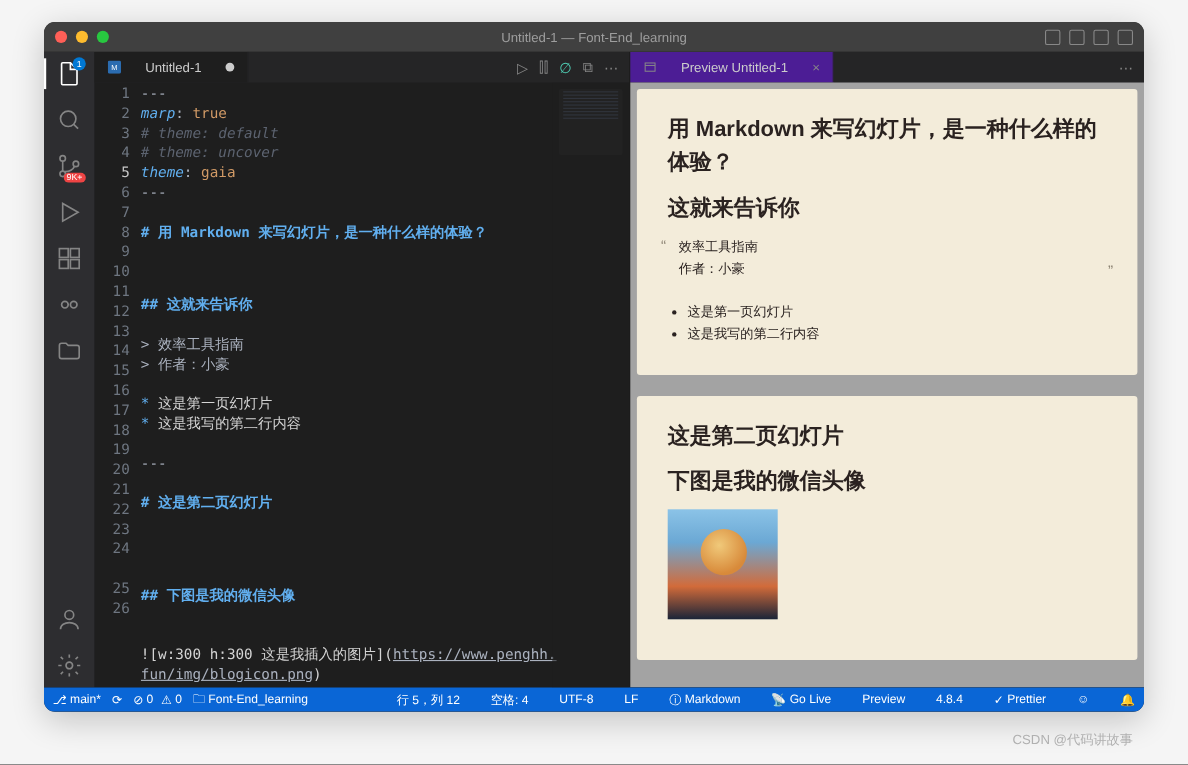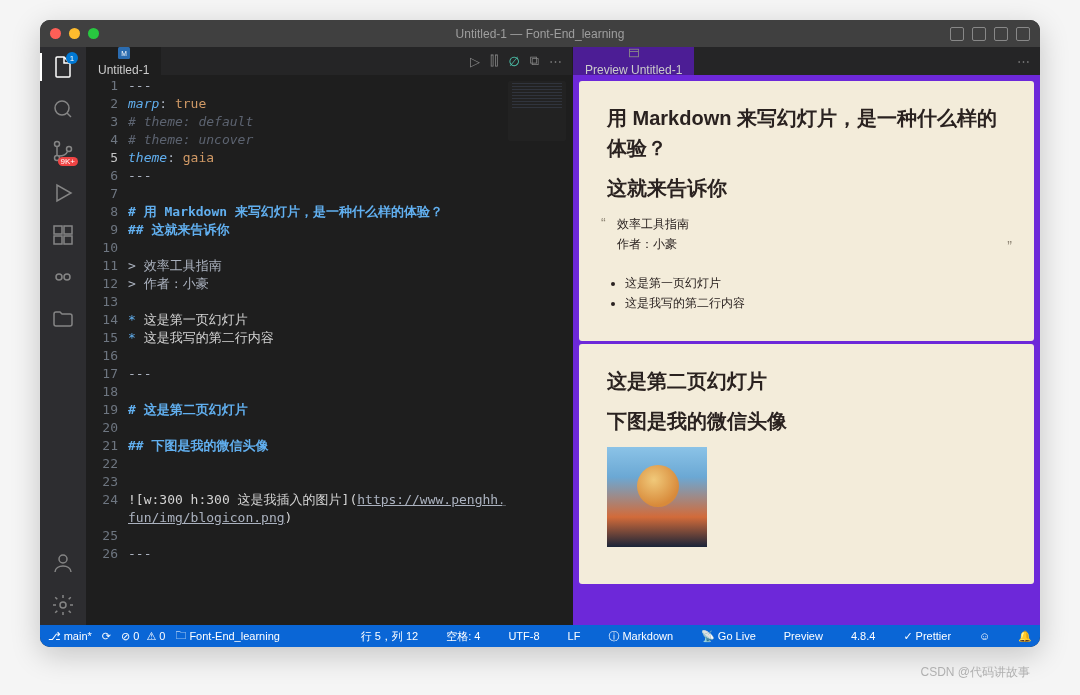--- a/index.html
+++ b/index.html
@@ -65,49 +65,49 @@
   background: #0078d4; color:#fff; font-size:8px; width:12px; height:12px; border-radius:50%;
   display:flex; align-items:center; justify-content:center;
 }
 .ab-spacer { flex: 1; }
 
 .editor-group { flex: 1; display: flex; flex-direction: column; background: #1e1e1e; min-width: 0; }
 .tabbar {
   height: 28px; background: #252526; display: flex; align-items: stretch;
 }
 .tab {
-  display: flex; align-items: center; gap: 4px; padding: 0 12px;
-  background: #1e1e1e; color: #ccc; font-size: 12px; border-right: 1px solid #252526; flex-direction: column;
+  display: flex; align-items: center; gap: 22px; padding: 0 12px;
+  background: #1e1e1e; color: #ccc; font-size: 12px; border-right: 1px solid #252526;
 }
 .tab-icon { width: 12px; height: 12px; display:inline-block; }
 .dirty { width: 8px; height: 8px; border-radius: 50%; background: #ccc; }
 .tab-actions { margin-left: auto; display: flex; align-items: center; gap: 10px; padding: 0 10px; color: #858585; }
 .ta-icon { cursor: pointer; font-size: 13px; }
 
 .editor-area { flex: 1; position: relative; display: flex; overflow: hidden; }
 .gutter { width: 42px; text-align: right; color: #6e7681; padding: 2px 10px 0 0; font-size: 13px; font-family: Menlo, Consolas, monospace; line-height: 18px; user-select: none; }
 .gutter .current { color: #c6c6c6; }
 .code { flex: 1; font-family: Menlo, Consolas, monospace; font-size: 13px; line-height: 18px; color: #d4d4d4; padding-top: 2px; white-space: pre; overflow: hidden; }
 .code .punct { color: #abb2bf; }
 .code .key { color: #61afef; font-style: italic; }
 .code .val { color: #d19a66; }
 .code .comment { color: #5c6370; font-style: italic; }
 .code .heading { color: #61afef; font-weight: bold; }
-.code .heading2 { color: #61afef; font-weight: bold; }
+.code .heading2 { color: #61afef; font-weight: bold; margin-top: 48px; }
 .code .quote { color: #abb2bf; }
 .code .bullet { color: #61afef; }
 .code .link { color: #abb2bf; text-decoration: underline; }
 .minimap { position: absolute; right: 0; top: 0; width: 70px; height: 100%; background: #1e1e1e; opacity: 0.6; }
 .mm-box { position: absolute; left: 6px; right: 6px; top: 6px; height: 60px; background: #252526; border-radius: 2px; }
 .mm-line { height: 1px; background: #3c4452; margin: 2px 4px; }
 
 .preview-pane { width: 468px; display: flex; flex-direction: column; background: #1e1e1e; border-left: 1px solid #1e1e1e; }
 .preview-pane .tabbar { background: #252526; }
 .preview-pane .tab { background: #4c1d95; }
-.preview-body { flex: 1; background: #6d28d9; overflow-y: auto; padding: 6px; display: flex; flex-direction: column; gap: 3px; }
+.preview-body { flex: 1; background: #a3a3a3; overflow-y: auto; padding: 6px; display: flex; flex-direction: column; gap: 19px; }
 .slide {
   background: #f3ecda; border-radius: 3px; padding: 22px 28px 26px;
   color: #2a2220; font-family: "Hiragino Sans", "Microsoft YaHei", sans-serif;
   min-height: 240px;
 }
 .slide h1 { font-size: 20px; font-weight: 700; margin-bottom: 12px; line-height: 1.5; }
 .slide h2 { font-size: 20px; font-weight: 700; margin-bottom: 12px; }
 .slide .quote-block { border: none; position: relative; padding: 0 10px; margin: 6px 0 20px; font-size: 12px; line-height: 1.7; }
 .slide .quote-block::before { content: "“"; position: absolute; left: -6px; top: -2px; color: #8c8373; font-size: 14px; }
 .slide .quote-block::after { content: "”"; position: absolute; right: -6px; bottom: -4px; color: #8c8373; font-size: 14px; }

